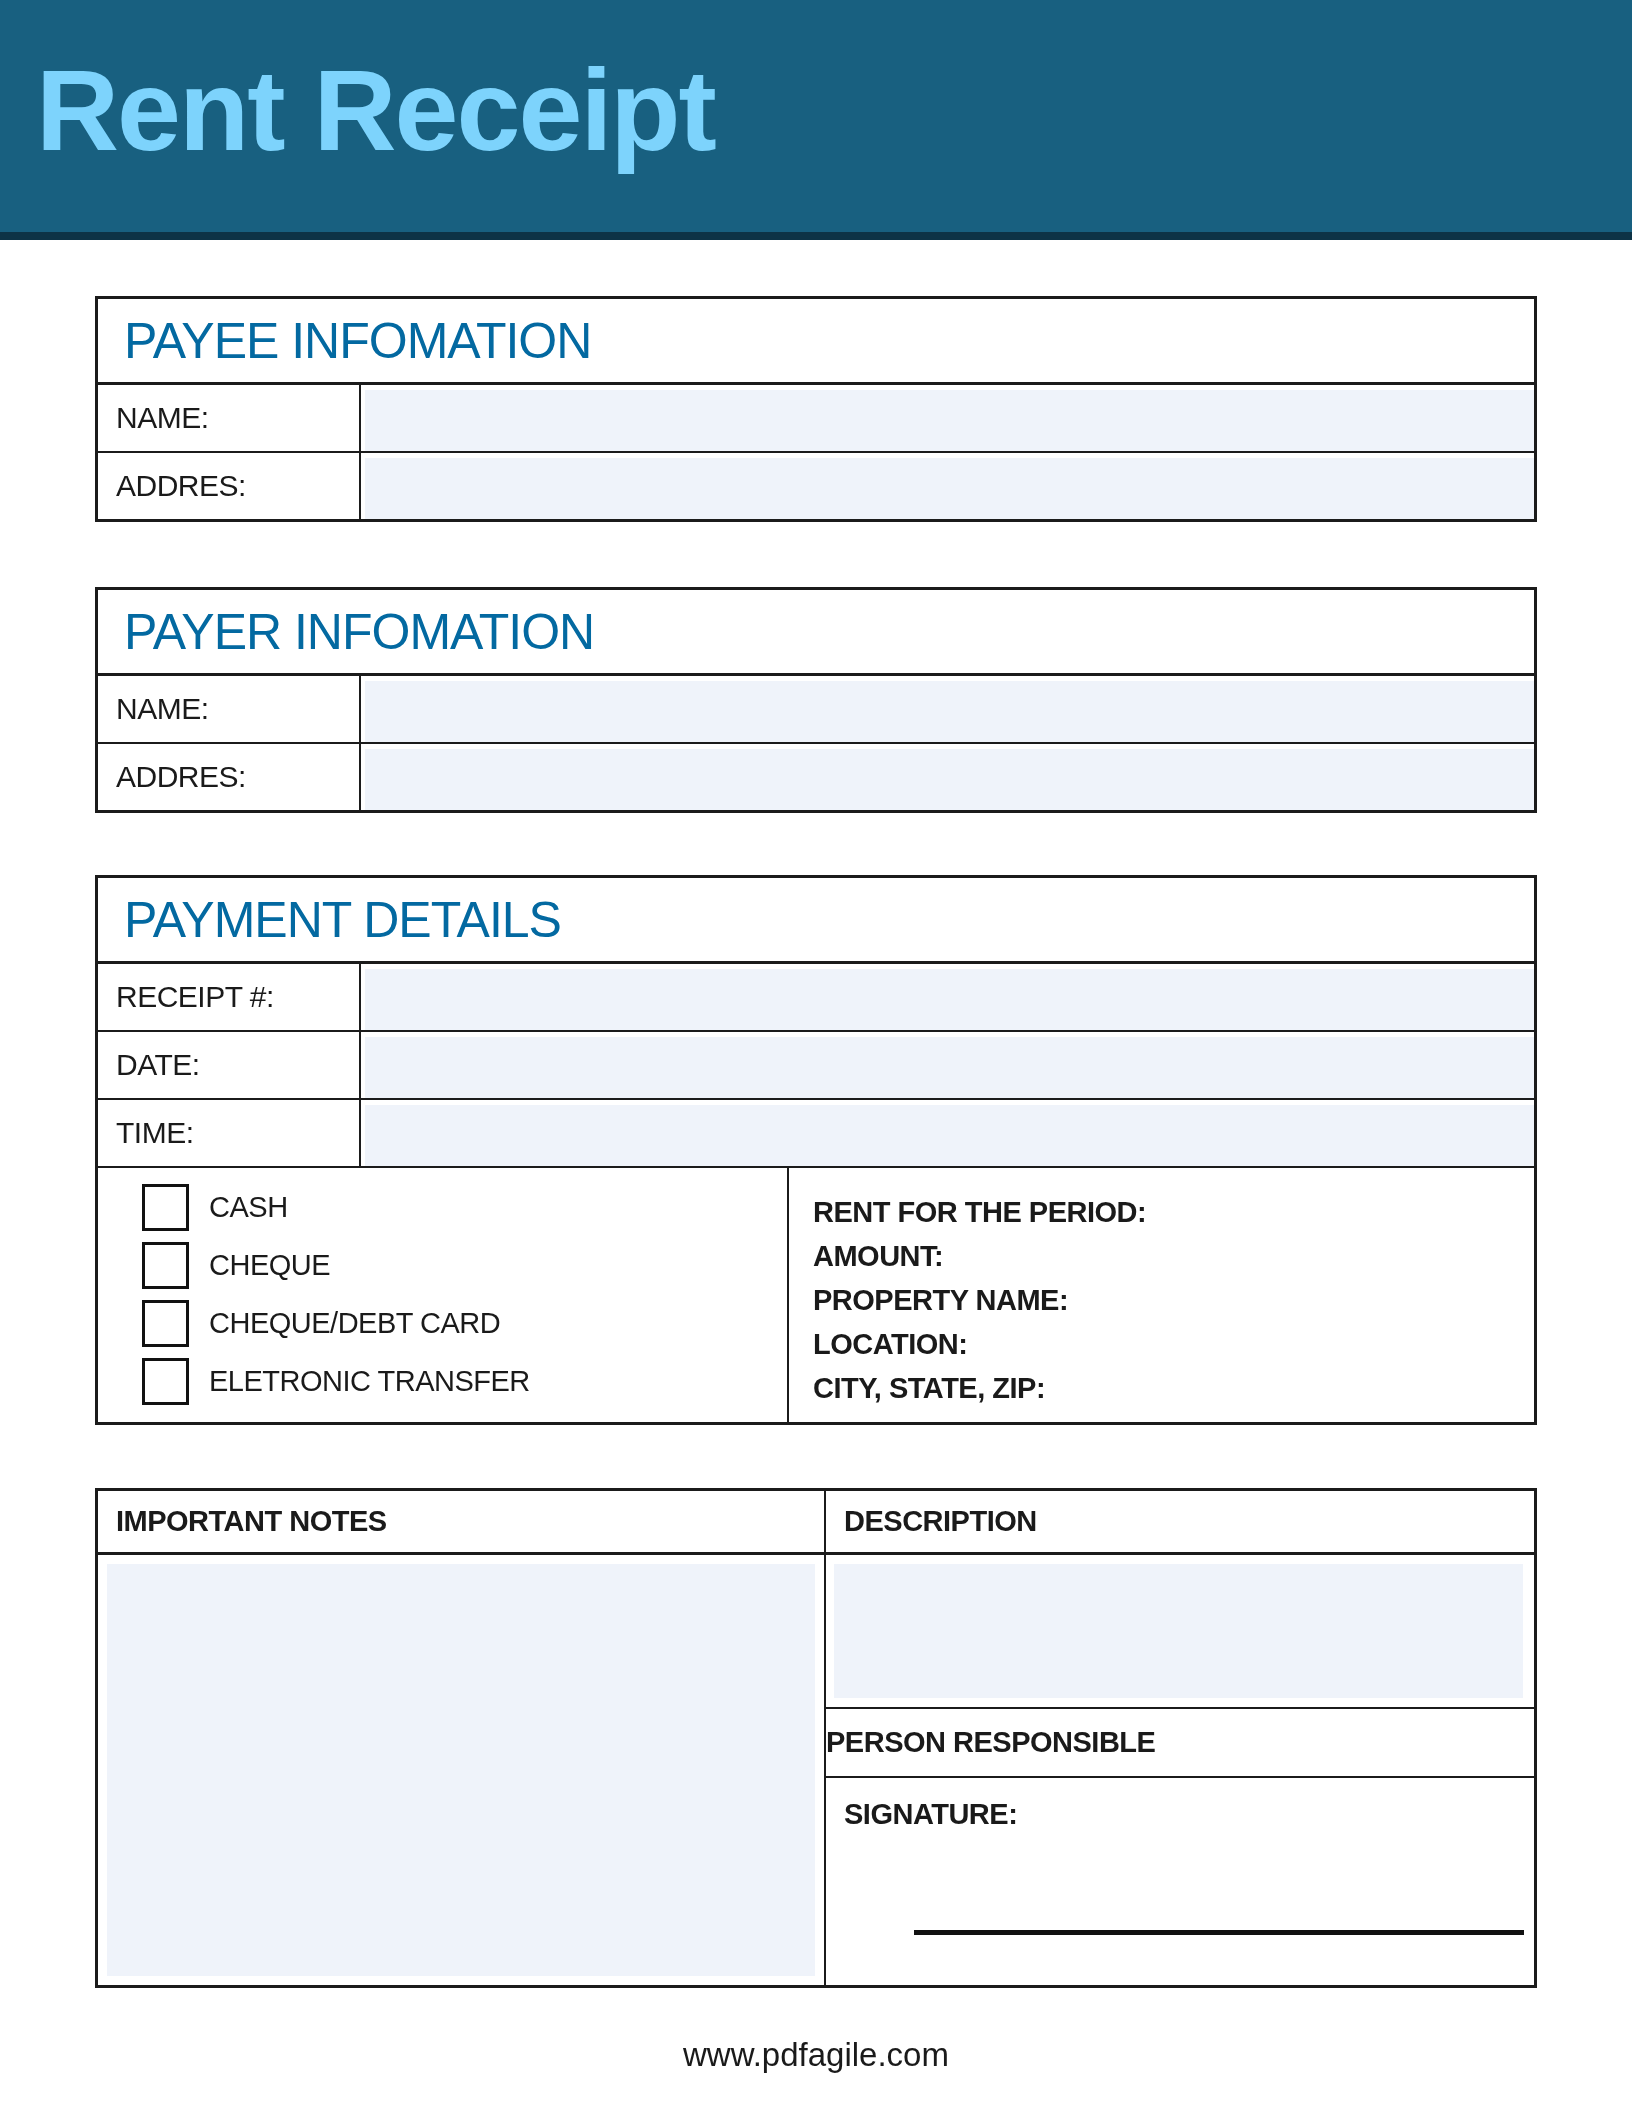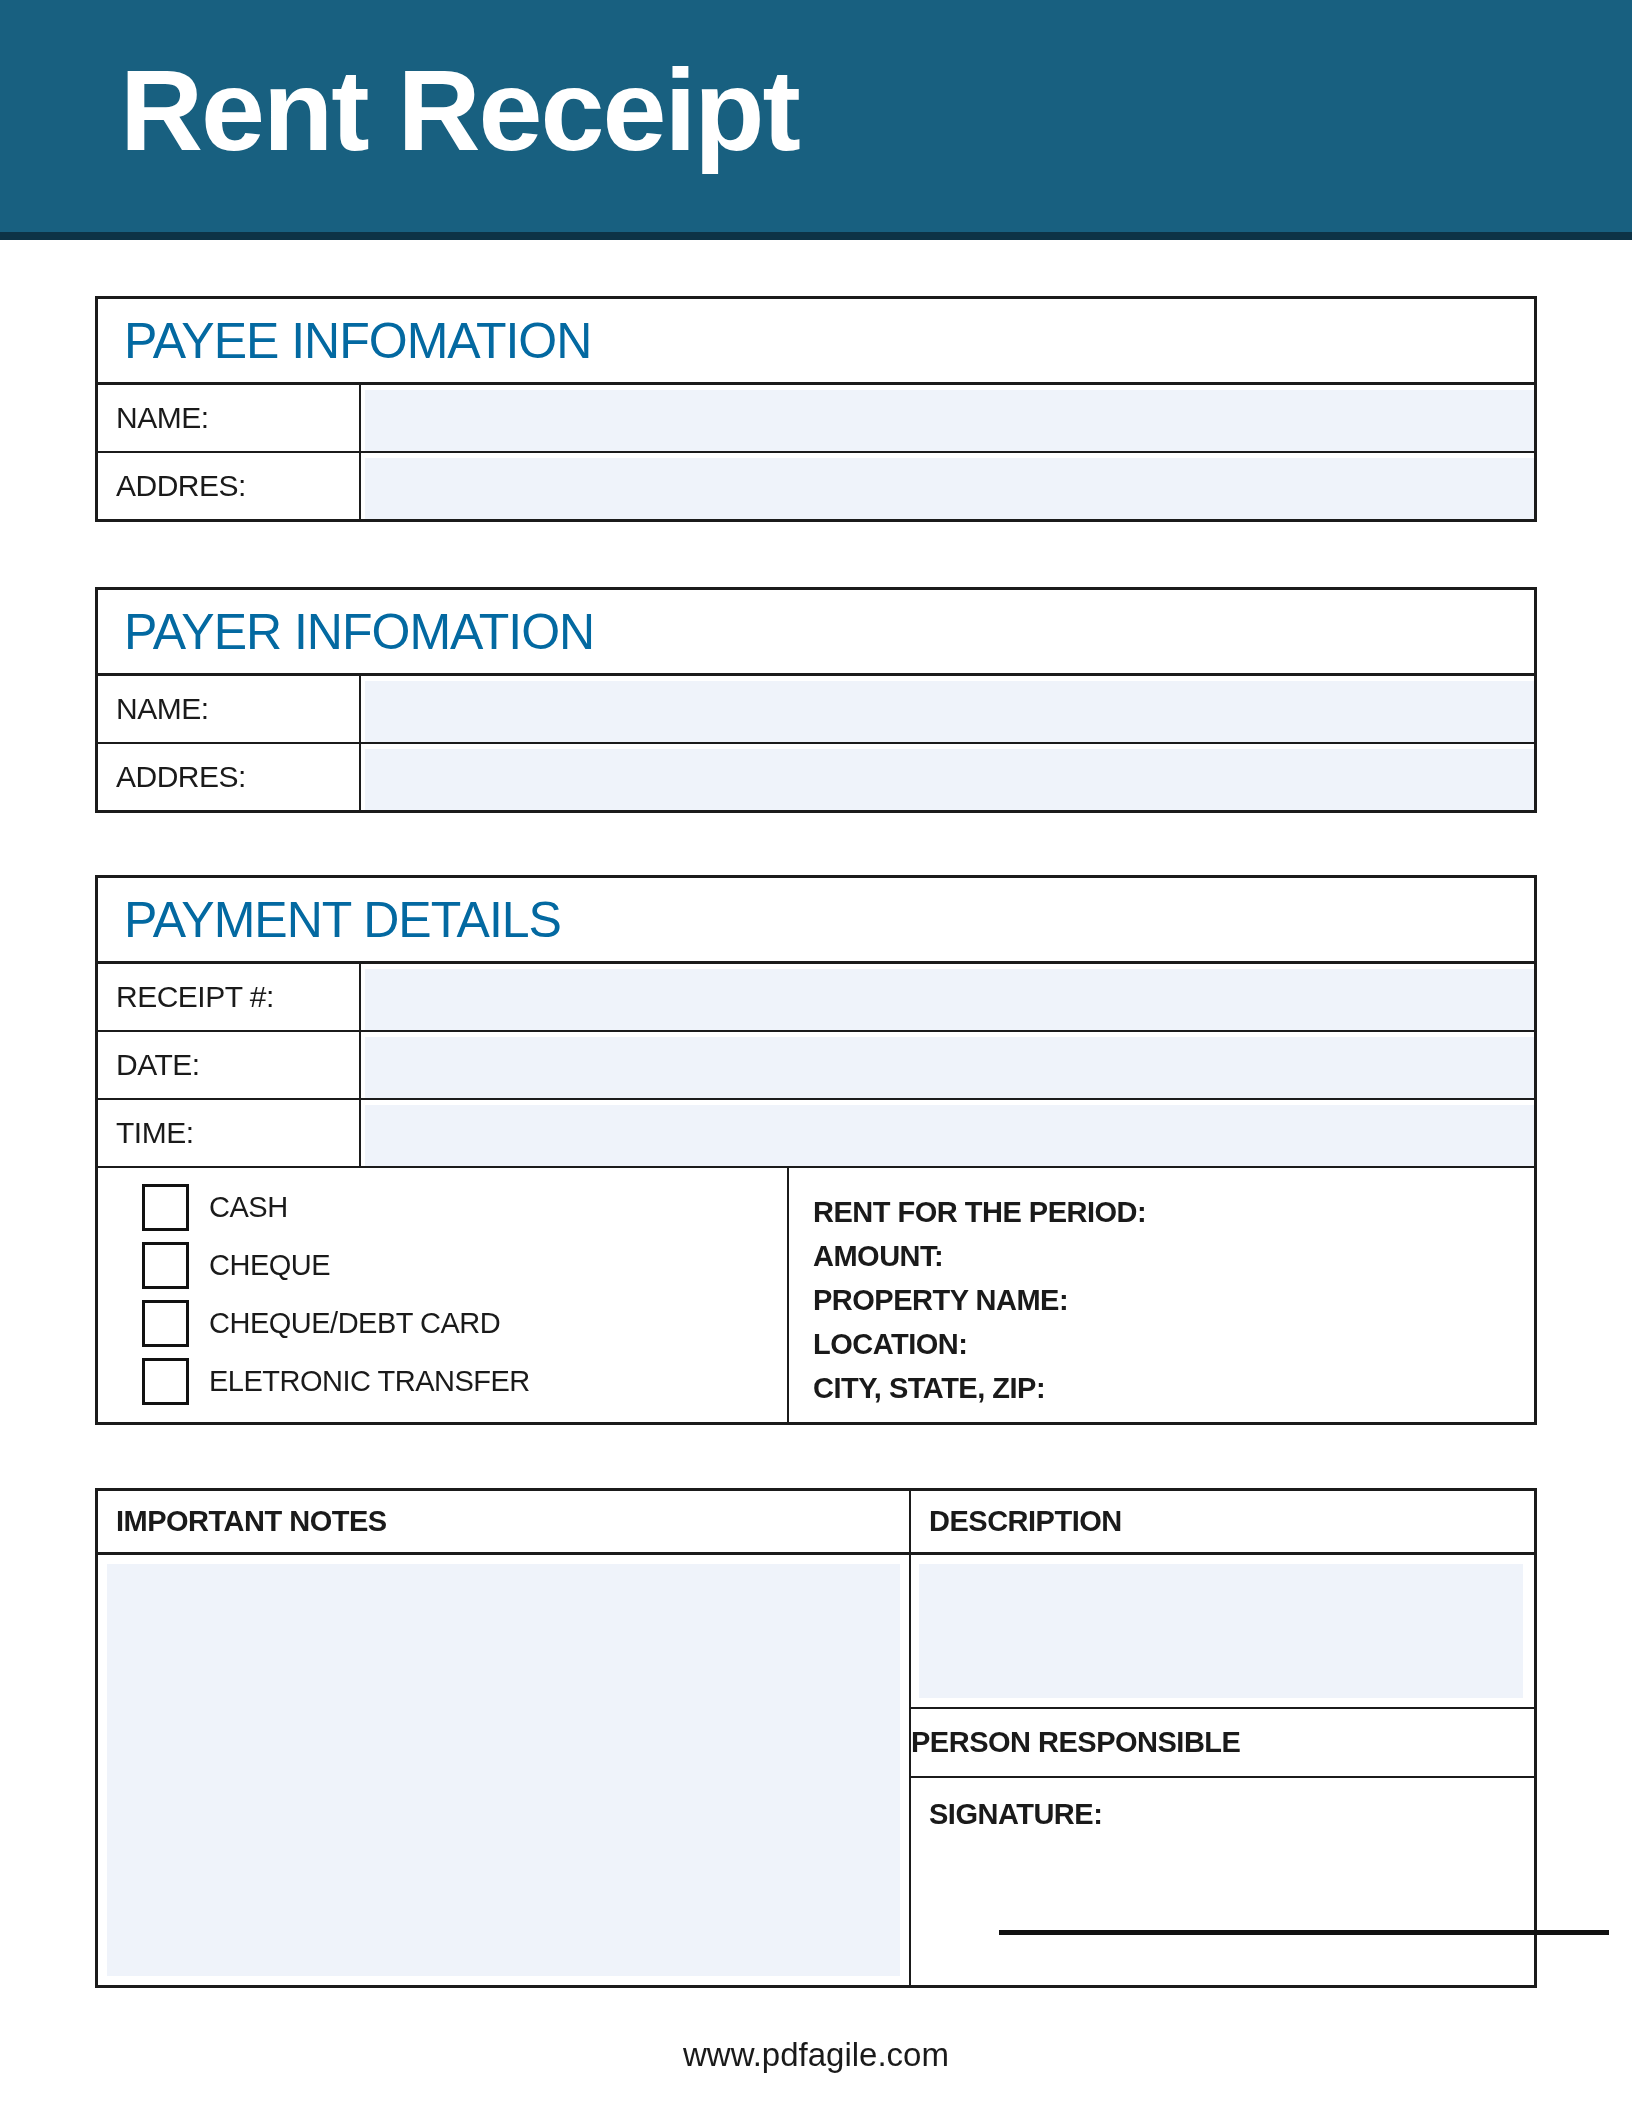--- a/index.html
+++ b/index.html
@@ -12,26 +12,26 @@
   }
 
   
   .banner {
     height: 232px;
     background: #186080;
     border-bottom: 8px solid #0d3346;
   }
   .banner h1 {
     margin: 0;
-    padding: 50px 0 0 120px;
+    padding: 50px 0 0 36px;
     font-size: 115px;
     line-height: 1.05;
     font-weight: bold;
     letter-spacing: -2px;
-    color: #ffffff;
+    color: #7dd3fc;
   }
 
   .content { margin: 0 95px; }
 
   
   .tbl {
     border: 3px solid #1b1b1b;
     background: #ffffff;
   }
   .tbl-payee   { margin-top: 56px; }
@@ -107,21 +107,21 @@
   .detail-line {
     font-size: 29px;
     font-weight: bold;
     letter-spacing: -0.5px;
     line-height: 44px;
   }
 
   
   .tbl-notes { display: flex; height: 494px; }
   .nt-col-left {
-    width: 813px;
+    width: 728px;
     box-sizing: border-box;
     border-right: 2px solid #1b1b1b;
     display: flex; flex-direction: column;
   }
   .nt-col-right { flex: 1; display: flex; flex-direction: column; }
   .nt-header {
     height: 64px;
     flex: 0 0 64px;
     box-sizing: border-box;
     border-bottom: 3px solid #1b1b1b;

